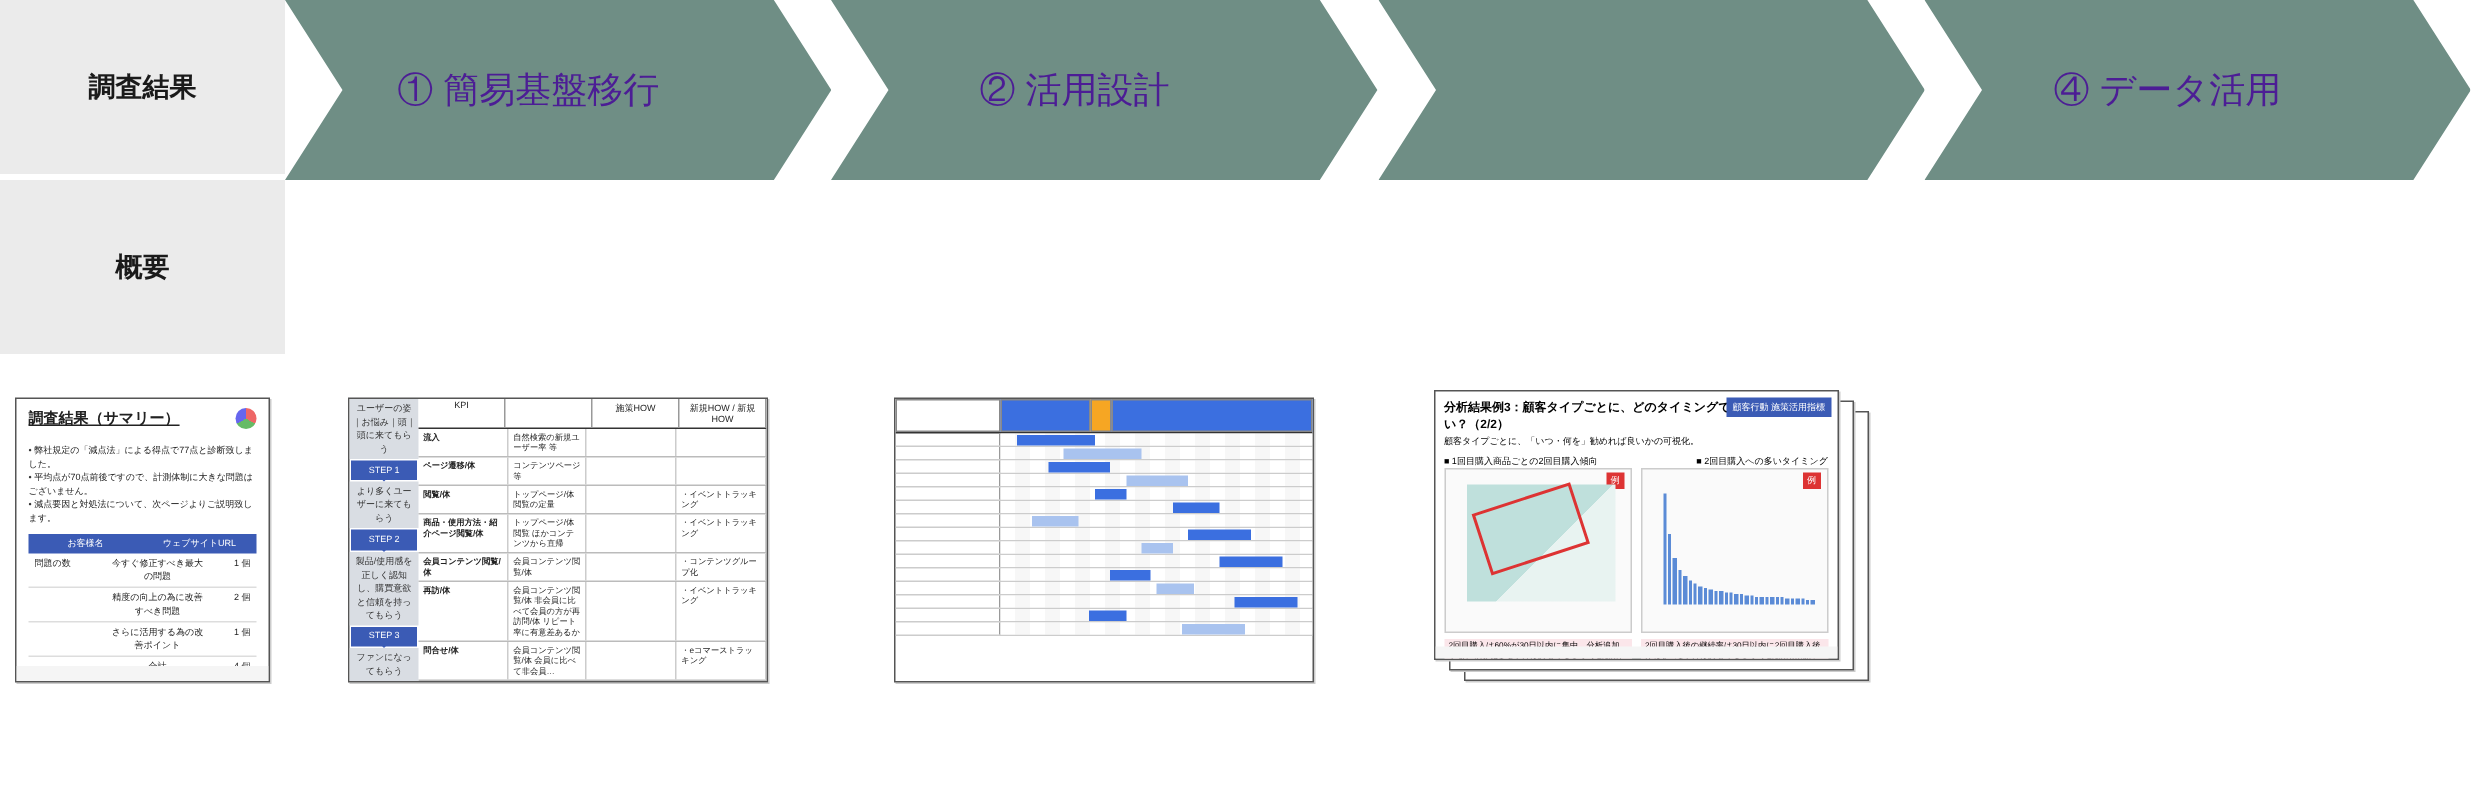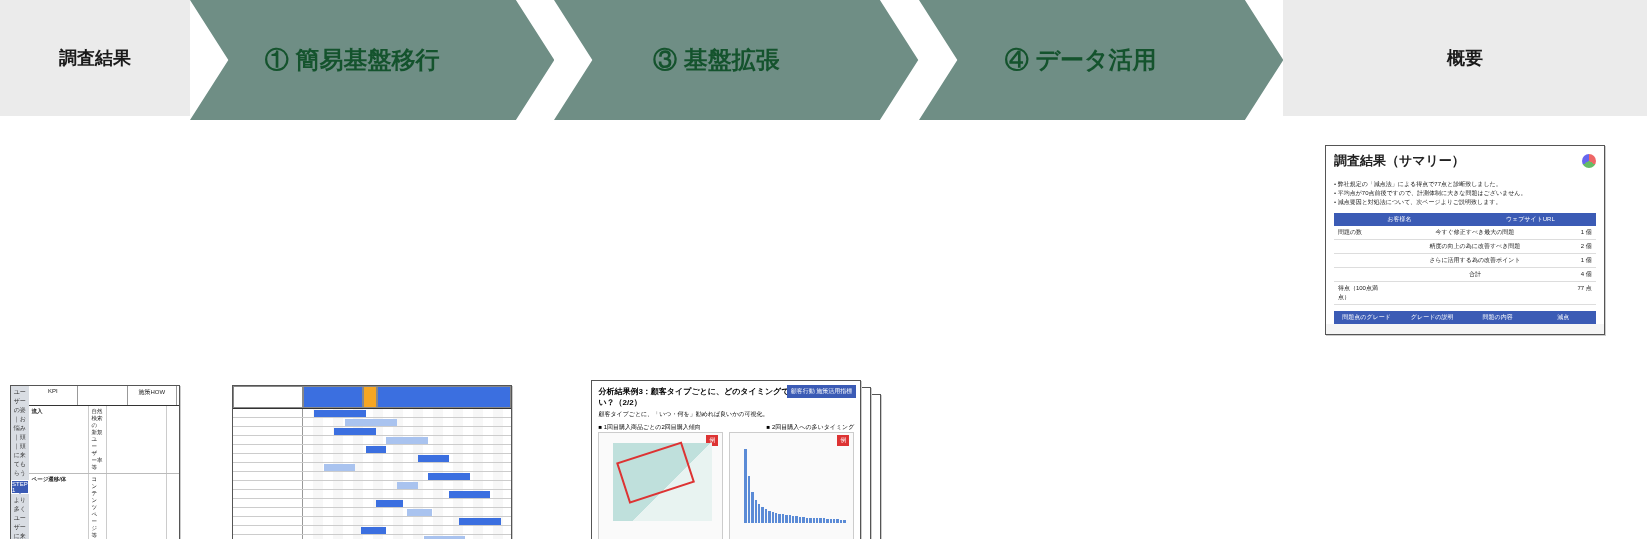--- a/index.html
+++ b/index.html
@@ -8,27 +8,27 @@
   .label-cell {
     background: #ebebeb;
     display: flex; align-items: center; justify-content: center;
     font-weight: 700; font-size: 18px; color: #1a1a1a;
     border-bottom: 4px solid #fff;
   }
   .label-cell.tall { min-height: 120px; }
   .label-cell.output { min-height: 240px; }
   .step { position: relative; height: 120px; display:flex; align-items:center; justify-content:center; padding-right:40px; }
   .step svg { position:absolute; inset:0; width:100%; height:100%; }
-  .step-text { position:relative; color:#14532d; font-weight:700; font-size:24px; z-index:1; }
+  .step-text { position:relative; color:#4c1d95; font-weight:400; font-size:24px; z-index:1; }
   .overview-cell { min-height:120px; border-bottom:1px solid transparent; }
   .output-cell { display:flex; align-items:center; justify-content:center; padding:10px; min-height:240px; }
 
   
   .thumb { width: 280px; height: 190px; border:1px solid #555; background:#fff; position:relative; box-shadow:1px 1px 0 #ccc; overflow:hidden; font-size:6px; color:#222; }
-  .thumb .t-header { padding:6px 8px 2px; font-weight:700; font-size:13px; border-bottom:0; }
+  .thumb .t-header { padding:6px 8px 2px; font-weight:700; font-size:10px; border-bottom:0;text-decoration:underline; }
   .thumb .t-body { padding:4px 8px; }
 
   
   .t1 .t-header { display:flex; justify-content:space-between; align-items:center;}
   .t1 .logo { width:14px; height:14px; border-radius:50%; background:conic-gradient(#e66 0 120deg,#6b6 120deg 240deg,#66e 240deg 360deg); }
   .t1 ul { list-style:none; margin:4px 0 6px; }
   .t1 ul li::before { content:"• "; color:#333; }
   .t1 .bluebar { background:#3b5bb5; color:#fff; display:flex; font-size:6px; }
   .t1 .bluebar span { flex:1; padding:2px 4px; text-align:center; }
   .t1 .tbl .trow { display:flex; border-bottom:1px solid #ddd; }
@@ -97,21 +97,26 @@
   <div class="step">
     <svg viewBox="0 0 380 120" preserveAspectRatio="none">
         <polygon points="0,0 340,0 380,60 340,120 0,120 40,60" fill="#6f8e85"></polygon>
       </svg>
     <span class="step-text"><span>①</span> <span>簡易基盤移行</span></span>
   </div>
   <div class="step">
     <svg viewBox="0 0 380 120" preserveAspectRatio="none">
         <polygon points="0,0 340,0 380,60 340,120 0,120 40,60" fill="#6f8e85"></polygon>
       </svg>
-    <span class="step-text"><span>③</span> <span>基盤拡張</span></span>
+    <span class="step-text"><span>②</span> <span>活用設計</span></span>
+  </div>
+  <div class="step">
+    <svg viewBox="0 0 380 120" preserveAspectRatio="none">
+        <polygon points="0,0 340,0 380,60 340,120 0,120 40,60" fill="#6f8e85"></polygon>
+      </svg>
   </div>
   <div class="step">
     <svg viewBox="0 0 380 120" preserveAspectRatio="none">
         <polygon points="0,0 340,0 380,60 340,120 0,120 40,60" fill="#6f8e85"></polygon>
       </svg>
     <span class="step-text"><span>④</span> <span>データ活用</span></span>
   </div>
 
   <div class="label-cell tall">
     <span>概要</span>

